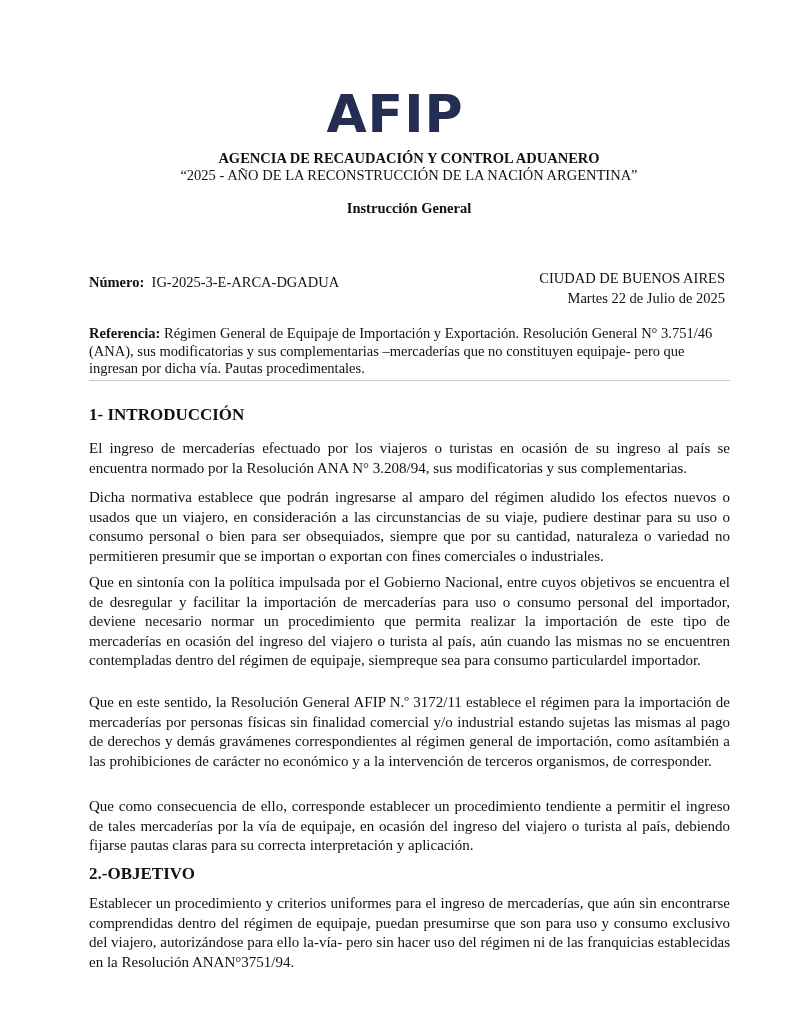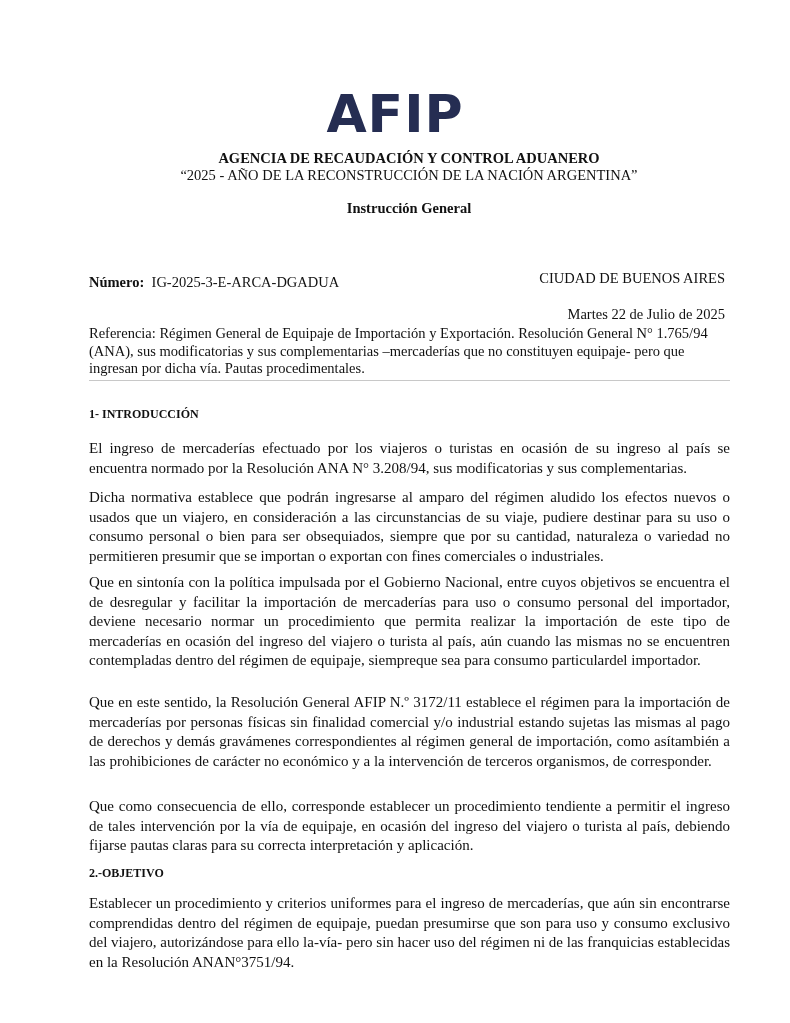--- a/index.html
+++ b/index.html
@@ -72,42 +72,41 @@
       text-align: right;
       font-size: 14.5px;
       line-height: 17px;
     }
     .date {
       position: absolute;
       right: 65px; top: 290px;
       text-align: right;
       font-size: 14.5px;
       line-height: 17px;
-      margin-top: 16px;
     }
     .referencia {
       position: absolute;
       left: 89px; top: 325px;
       width: 641px;
       font-size: 14.5px;
       line-height: 17.5px;
     }
-    .referencia .lbl { font-weight: normal; }
+    .referencia .lbl { font-weight: bold; }
     .divider {
       position: absolute;
       left: 89px; top: 380px;
       width: 641px;
       height: 0;
       border-top: 1.5px solid #c8c8c8;
     }
     .section-title {
       position: absolute;
       left: 89px;
       font-weight: bold;
-      font-size: 12px;
+      font-size: 17px;
       line-height: 19px;
     }
     .para {
       position: absolute;
       left: 89px;
       width: 641px;
       font-size: 15px;
       line-height: 19.5px;
       text-align: justify;
     }
@@ -127,30 +126,30 @@
   <div class="numero">
     <span class="lbl">Número:</span>&nbsp;
     <span>IG-2025-3-E-ARCA-DGADUA</span>
   </div>
 
   <div class="city">CIUDAD DE BUENOS AIRES</div>
   <div class="date">Martes 22 de Julio de 2025</div>
 
   <div class="referencia">
     <span class="lbl">Referencia:</span>
-    <span>Régimen General de Equipaje de Importación y Exportación. Resolución General N° 1.765/94 (ANA), sus modificatorias y sus complementarias –mercaderías que no constituyen equipaje- pero que ingresan por dicha vía. Pautas procedimentales.</span>
+    <span>Régimen General de Equipaje de Importación y Exportación. Resolución General N° 3.751/46 (ANA), sus modificatorias y sus complementarias –mercaderías que no constituyen equipaje- pero que ingresan por dicha vía. Pautas procedimentales.</span>
   </div>
 
   <div class="divider"></div>
 
   <div class="section-title" style="top:405px;">1- INTRODUCCIÓN</div>
 
   <div class="para" style="top:439px;">El ingreso de mercaderías efectuado por los viajeros o turistas  en ocasión de su ingreso al país se encuentra normado por la Resolución ANA N° 3.208/94, sus modificatorias y sus complementarias.</div>
   <div class="para" style="top:488px;">Dicha normativa establece que podrán ingresarse al amparo del régimen aludido los efectos nuevos o usados que un viajero, en consideración a las circunstancias de su viaje, pudiere destinar para su uso o consumo personal o bien para ser obsequiados, siempre que por su cantidad, naturaleza o variedad no permitieren presumir que se importan o exportan con fines comerciales o industriales.</div>
   <div class="para" style="top:573px;">Que en sintonía con la política impulsada por el Gobierno Nacional, entre cuyos objetivos se encuentra el de desregular y facilitar la importación de mercaderías para uso o consumo personal del importador, deviene necesario normar un procedimiento que permita realizar la importación de este tipo de mercaderías en ocasión del ingreso del viajero o turista al país, aún cuando las mismas no se encuentren contempladas dentro del régimen de equipaje, siempreque sea para consumo particulardel importador.</div>
   <div class="para" style="top:693px;">Que en este sentido, la Resolución General AFIP N.º 3172/11 establece el régimen para la importación de mercaderías por personas físicas sin finalidad comercial y/o industrial estando sujetas las mismas al pago de derechos y demás gravámenes correspondientes al régimen general de importación, como asítambién a las prohibiciones de carácter no económico y a la intervención de terceros organismos, de corresponder.</div>
-  <div class="para" style="top:797px;">Que como consecuencia de ello, corresponde establecer un procedimiento  tendiente a permitir el ingreso de tales intervención por la vía de equipaje,  en ocasión del ingreso del viajero o turista al país, debiendo fijarse pautas claras para su correcta interpretación y aplicación.</div>
+  <div class="para" style="top:797px;">Que como consecuencia de ello, corresponde establecer un procedimiento  tendiente a permitir el ingreso de tales mercaderías por la vía de equipaje,  en ocasión del ingreso del viajero o turista al país, debiendo fijarse pautas claras para su correcta interpretación y aplicación.</div>
 
   <div class="section-title" style="top:864px;">2.-OBJETIVO</div>
 
   <div class="para" style="top:894px;">Establecer un procedimiento y criterios uniformes para el ingreso de mercaderías, que aún sin encontrarse comprendidas dentro del régimen de equipaje, puedan presumirse que son para uso y consumo exclusivo del viajero,  autorizándose para ello la-vía- pero sin hacer uso del régimen ni de las franquicias establecidas en la Resolución ANAN°3751/94.</div>
 
 </div>
 
 </body></html>

